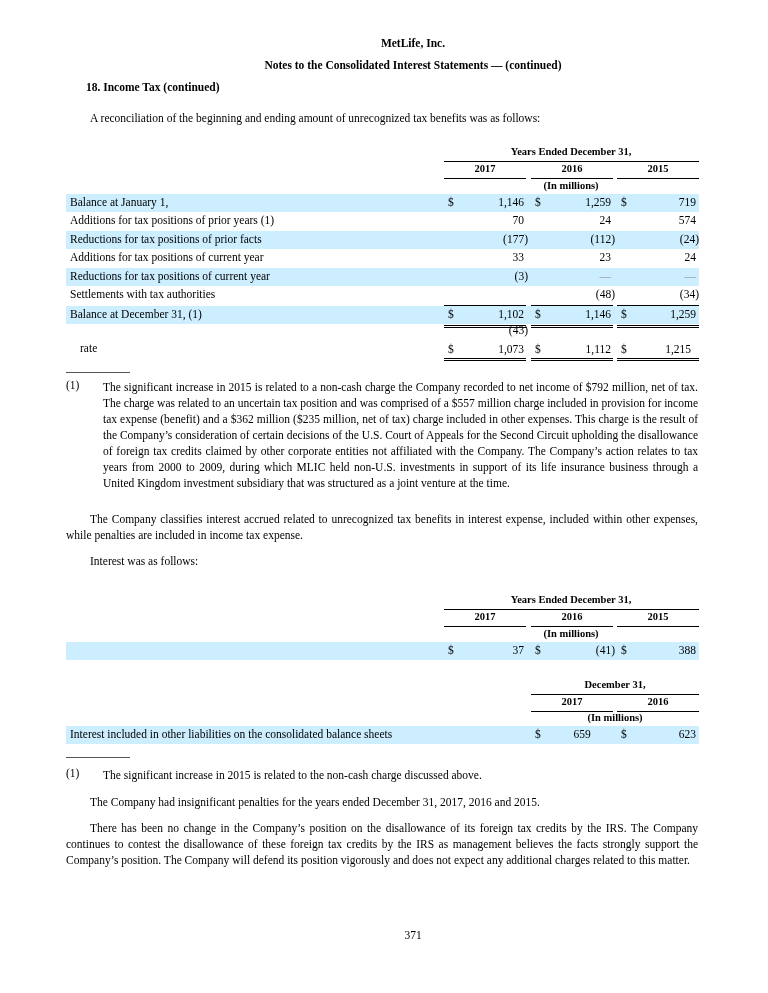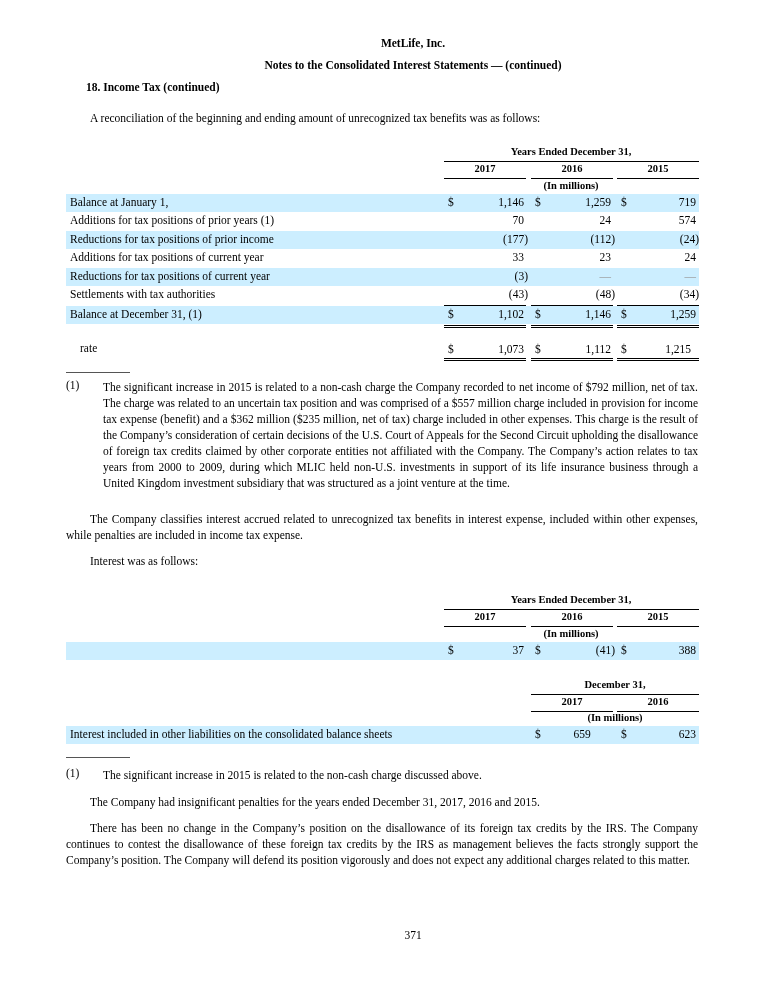--- a/index.html
+++ b/index.html
@@ -50,40 +50,40 @@
   <span class="dollar" style="left:555px;">$</span>
   <span class="num" style="left:573px; width:57px;">719</span>
 </div>
 <div class="row" style="top:212px;">
   <span class="lbl">Additions for tax positions of prior years (1)</span>
   <span class="num" style="left:400px; width:58px;">70</span>
   <span class="num" style="left:487px; width:58px;">24</span>
   <span class="num" style="left:573px; width:57px;">574</span>
 </div>
 <div class="row shade" style="top:231px;">
-  <span class="lbl">Reductions for tax positions of prior income</span>
+  <span class="lbl">Reductions for tax positions of prior facts</span>
   <span class="num" style="left:400px; width:62px;">(177)</span>
   <span class="num" style="left:487px; width:62px;">(112)</span>
   <span class="num" style="left:573px; width:60px;">(24)</span>
 </div>
 <div class="row" style="top:249px;">
   <span class="lbl">Additions for tax positions of current year</span>
   <span class="num" style="left:400px; width:58px;">33</span>
   <span class="num" style="left:487px; width:58px;">23</span>
   <span class="num" style="left:573px; width:57px;">24</span>
 </div>
 <div class="row shade" style="top:268px;">
   <span class="lbl">Reductions for tax positions of current year</span>
   <span class="num" style="left:400px; width:62px;">(3)</span>
   <span class="num" style="left:487px; width:58px; color:#999;">—</span>
   <span class="num" style="left:573px; width:57px; color:#999;">—</span>
 </div>
 <div class="row" style="top:286px;">
   <span class="lbl">Settlements with tax authorities</span>
-  <span class="num" style="left:400px; width:62px;">(43)</span>
+  <span class="num" style="left:400px; width:62px;margin-top:36px;">(43)</span>
   <span class="num" style="left:487px; width:62px;">(48)</span>
   <span class="num" style="left:573px; width:60px;">(34)</span>
 </div>
 
 <div class="hline" style="left:444px; width:82px; top:305px;"></div>
 <div class="hline" style="left:531px; width:82px; top:305px;"></div>
 <div class="hline" style="left:617px; width:82px; top:305px;"></div>
 <div class="row shade" style="top:306px;">
   <span class="lbl">Balance at December 31, (1)</span>
   <span class="dollar" style="left:382px;">$</span>

